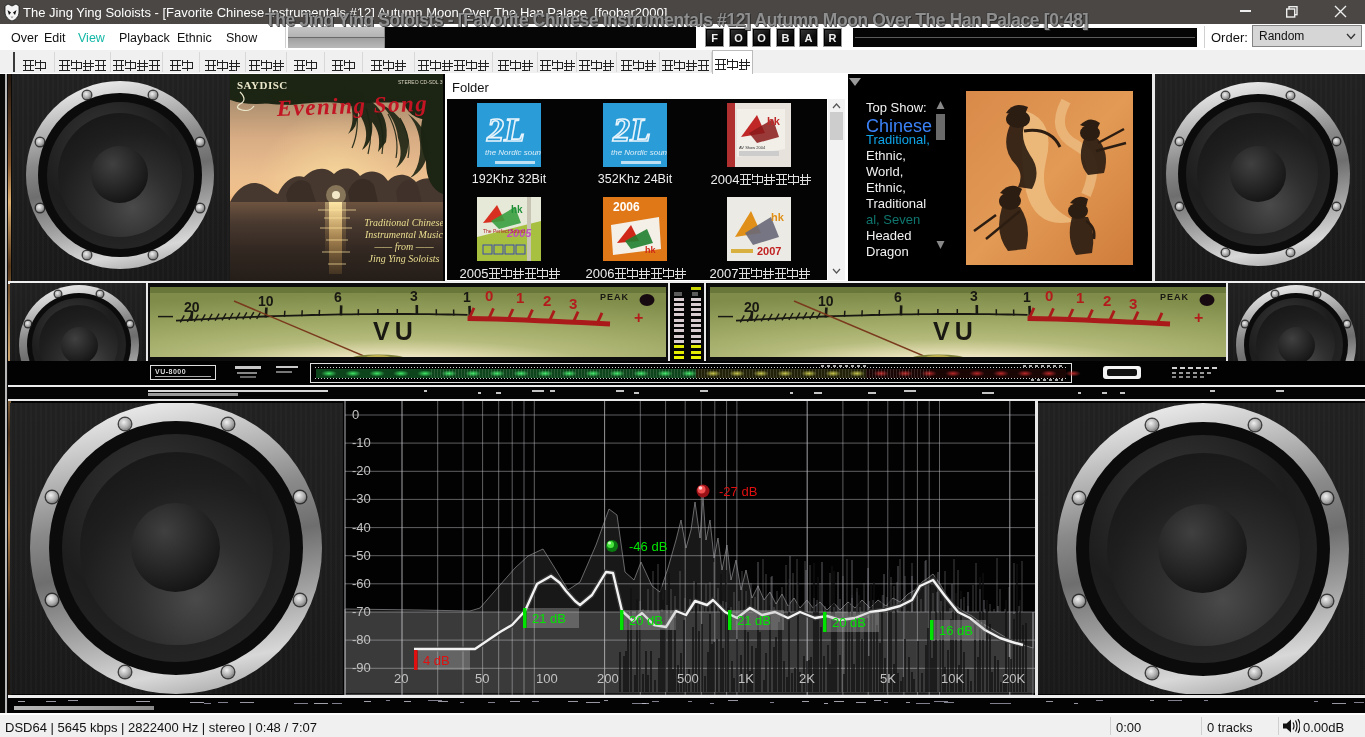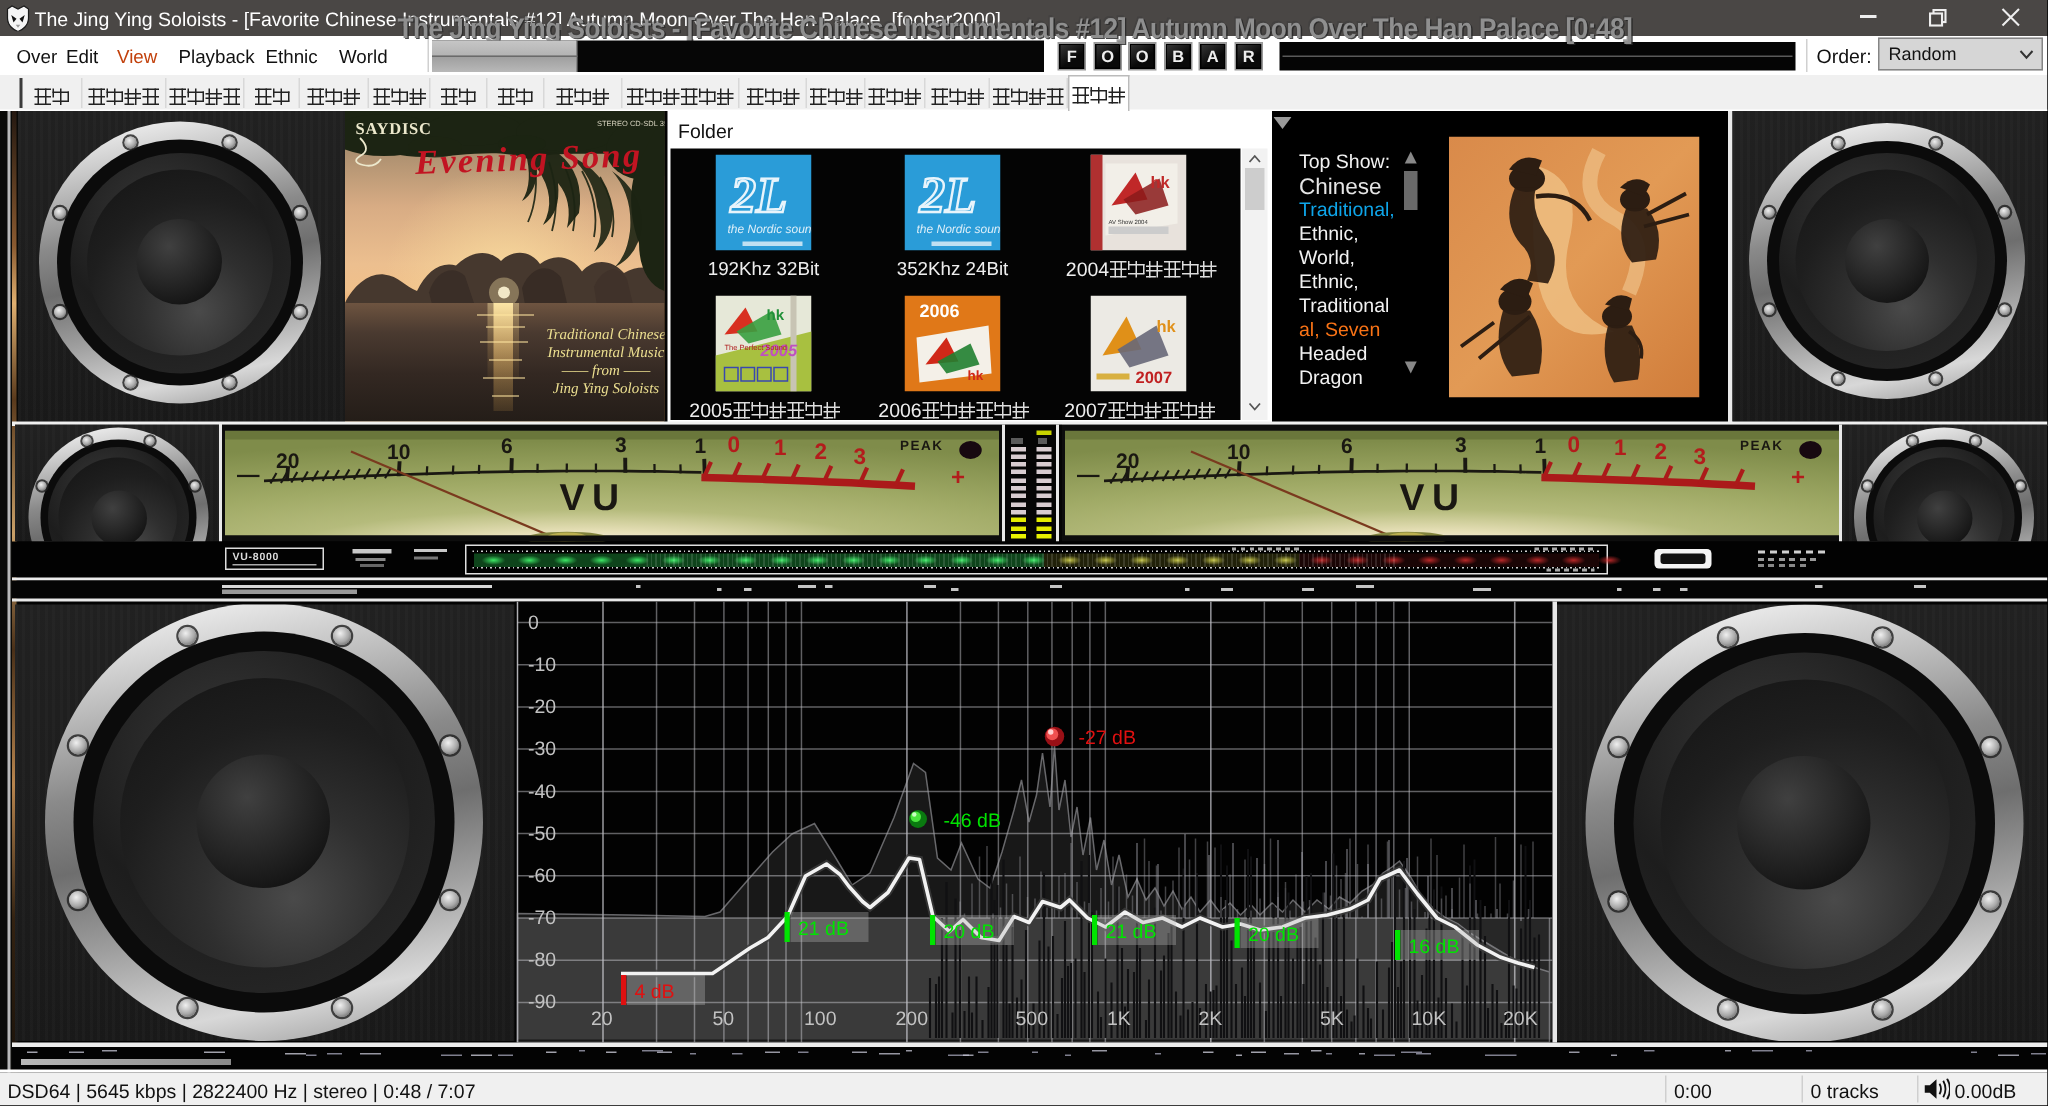--- a/index.html
+++ b/index.html
@@ -45,24 +45,24 @@
 <svg class="abs" style="left:1286px;top:6px" width="12" height="12" viewBox="0 0 12 12">
     <rect x="3" y="0.7" width="8" height="8" fill="none" stroke="#eee" stroke-width="1.4"></rect>
     <rect x="0.7" y="3" width="8" height="8" fill="#4a4745" stroke="#eee" stroke-width="1.4"></rect>
   </svg>
 <svg class="abs" style="left:1334px;top:5px" width="13" height="13" viewBox="0 0 13 13">
     <path d="M1,1 L12,12 M12,1 L1,12" stroke="#eee" stroke-width="1.4"></path>
   </svg>
 <div class="abs" style="left:0;top:24px;width:1365px;height:26px;background:#fff"></div>
 <div class="abs" style="left:11px;top:31px;font-size:12.5px;color:#111">Over</div>
 <div class="abs" style="left:44px;top:31px;font-size:12.5px;color:#111">Edit</div>
-<div class="abs" style="left:78px;top:31px;font-size:12.5px;color:#c2410c">View</div>
+<div class="abs" style="left:78px;top:31px;font-size:12.5px;color:#14b8a6">View</div>
 <div class="abs" style="left:119px;top:31px;font-size:12.5px;color:#111">Playback</div>
 <div class="abs" style="left:177px;top:31px;font-size:12.5px;color:#111">Ethnic</div>
-<div class="abs" style="left:226px;top:31px;font-size:12.5px;color:#111">World</div>
+<div class="abs" style="left:226px;top:31px;font-size:12.5px;color:#111">Show</div>
 <div class="abs" style="left:265px;top:9px;width:840px;font-size:19px;font-weight:bold;color:#8f8f8f;white-space:nowrap;letter-spacing:-0.4px;transform:scaleX(0.92);transform-origin:0 0;text-shadow:1px 1px 0 rgba(40,40,40,0.85), -1px -1px 0 rgba(60,60,60,0.5);z-index:5">The Jing Ying Soloists - [Favorite Chinese Instrumentals #12] Autumn Moon Over The Han Palace  [0:48]</div>
 <div class="abs" style="left:285px;top:26px;width:1px;height:22px;background:#d0d0d0"></div>
 <div class="abs" style="left:288px;top:27px;width:408px;height:21px;background:#060606;z-index:6"></div>
 <div class="abs" style="left:288px;top:27px;width:97px;height:21px;background:linear-gradient(#c6c6c6,#b4b4b4 45%,#9e9e9e 50%,#b8b8b8);border-right:1px solid #888;z-index:7"></div>
 <div class="abs" style="left:288px;top:37px;width:97px;height:1px;background:#6a6a6a;z-index:8"></div>
 <div class="abs" style="left:705px;top:28px;width:19px;height:19px;background:linear-gradient(145deg,#3a3a3a,#090909 60%);border:1px solid #999;box-shadow:inset 0 0 0 1px #000;color:#eee;font-size:11px;font-weight:bold;text-align:center;line-height:18px">F</div>
 <div class="abs" style="left:729px;top:28px;width:19px;height:19px;background:linear-gradient(145deg,#3a3a3a,#090909 60%);border:1px solid #999;box-shadow:inset 0 0 0 1px #000;color:#eee;font-size:11px;font-weight:bold;text-align:center;line-height:18px">O</div>
 <div class="abs" style="left:752px;top:28px;width:19px;height:19px;background:linear-gradient(145deg,#3a3a3a,#090909 60%);border:1px solid #999;box-shadow:inset 0 0 0 1px #000;color:#eee;font-size:11px;font-weight:bold;text-align:center;line-height:18px">O</div>
 <div class="abs" style="left:776px;top:28px;width:19px;height:19px;background:linear-gradient(145deg,#3a3a3a,#090909 60%);border:1px solid #999;box-shadow:inset 0 0 0 1px #000;color:#eee;font-size:11px;font-weight:bold;text-align:center;line-height:18px">B</div>
 <div class="abs" style="left:799px;top:28px;width:19px;height:19px;background:linear-gradient(145deg,#3a3a3a,#090909 60%);border:1px solid #999;box-shadow:inset 0 0 0 1px #000;color:#eee;font-size:11px;font-weight:bold;text-align:center;line-height:18px">A</div>
@@ -261,27 +261,27 @@
 <div class="abs" style="left:571px;top:172px;width:128px;text-align:center;font-size:12.5px;color:#eee">352Khz 24Bit</div>
 <div class="abs" style="left:695px;top:172px;width:132px;text-align:center;font-size:13px;color:#eee">2004<i class="zh0" style="--c:#ddd;width:11px;height:11px"></i><i class="zh1" style="--c:#ddd;width:11px;height:11px"></i><i class="zh2" style="--c:#ddd;width:11px;height:11px"></i><i class="zh0" style="--c:#ddd;width:11px;height:11px"></i><i class="zh1" style="--c:#ddd;width:11px;height:11px"></i><i class="zh2" style="--c:#ddd;width:11px;height:11px"></i></div>
 <div class="abs" style="left:445px;top:266px;width:130px;text-align:center;font-size:13px;color:#eee">2005<i class="zh0" style="--c:#ddd;width:11px;height:11px"></i><i class="zh1" style="--c:#ddd;width:11px;height:11px"></i><i class="zh2" style="--c:#ddd;width:11px;height:11px"></i><i class="zh0" style="--c:#ddd;width:11px;height:11px"></i><i class="zh1" style="--c:#ddd;width:11px;height:11px"></i><i class="zh2" style="--c:#ddd;width:11px;height:11px"></i></div>
 <div class="abs" style="left:571px;top:266px;width:130px;text-align:center;font-size:13px;color:#eee">2006<i class="zh0" style="--c:#ddd;width:11px;height:11px"></i><i class="zh1" style="--c:#ddd;width:11px;height:11px"></i><i class="zh2" style="--c:#ddd;width:11px;height:11px"></i><i class="zh0" style="--c:#ddd;width:11px;height:11px"></i><i class="zh1" style="--c:#ddd;width:11px;height:11px"></i><i class="zh2" style="--c:#ddd;width:11px;height:11px"></i></div>
 <div class="abs" style="left:695px;top:266px;width:130px;text-align:center;font-size:13px;color:#eee">2007<i class="zh0" style="--c:#ddd;width:11px;height:11px"></i><i class="zh1" style="--c:#ddd;width:11px;height:11px"></i><i class="zh2" style="--c:#ddd;width:11px;height:11px"></i><i class="zh0" style="--c:#ddd;width:11px;height:11px"></i><i class="zh1" style="--c:#ddd;width:11px;height:11px"></i><i class="zh2" style="--c:#ddd;width:11px;height:11px"></i></div>
 <div class="abs" style="left:848px;top:74px;width:304px;height:208px;background:#000"></div>
 <svg class="abs" style="left:849px;top:78px" width="12" height="8" viewBox="0 0 12 8">
     <path d="M0,0 L12,0 L6,8 Z" fill="#9a9a9a"></path>
   </svg>
 <div class="abs" style="left:866px;top:100px;font-size:13px;color:#f2f2f2">Top Show:</div>
-<div class="abs" style="left:866px;top:116px;font-size:15px;color:#e5e5e5">Chinese</div>
+<div class="abs" style="left:866px;top:116px;font-size:18px;color:#3b82f6">Chinese</div>
 <div class="abs" style="left:866px;top:132px;font-size:13px;color:#0ea5e9">Traditional,</div>
 <div class="abs" style="left:866px;top:148px;font-size:13px;color:#f2f2f2">Ethnic,</div>
 <div class="abs" style="left:866px;top:164px;font-size:13px;color:#f2f2f2">World,</div>
 <div class="abs" style="left:866px;top:180px;font-size:13px;color:#f2f2f2">Ethnic,</div>
 <div class="abs" style="left:866px;top:196px;font-size:13px;color:#f2f2f2">Traditional</div>
-<div class="abs" style="left:866px;top:212px;font-size:13px;color:#f97316">al, Seven</div>
+<div class="abs" style="left:866px;top:212px;font-size:13px;color:#0f766e">al, Seven</div>
 <div class="abs" style="left:866px;top:228px;font-size:13px;color:#f2f2f2">Headed</div>
 <div class="abs" style="left:866px;top:244px;font-size:13px;color:#f2f2f2">Dragon</div>
 <svg class="abs" style="left:935px;top:100px" width="11" height="10" viewBox="0 0 11 10">
     <path d="M1.5,9 L5.5,1 L9.5,9 Z" fill="#888"></path>
   </svg>
 <div class="abs" style="left:936px;top:114px;width:9px;height:26px;background:#6a6a6a"></div>
 <svg class="abs" style="left:935px;top:240px" width="11" height="10" viewBox="0 0 11 10">
     <path d="M1.5,1 L5.5,9 L9.5,1 Z" fill="#888"></path>
   </svg>
 <svg class="abs" style="left:966px;top:91px" width="167" height="174" viewBox="0 0 167 174">

